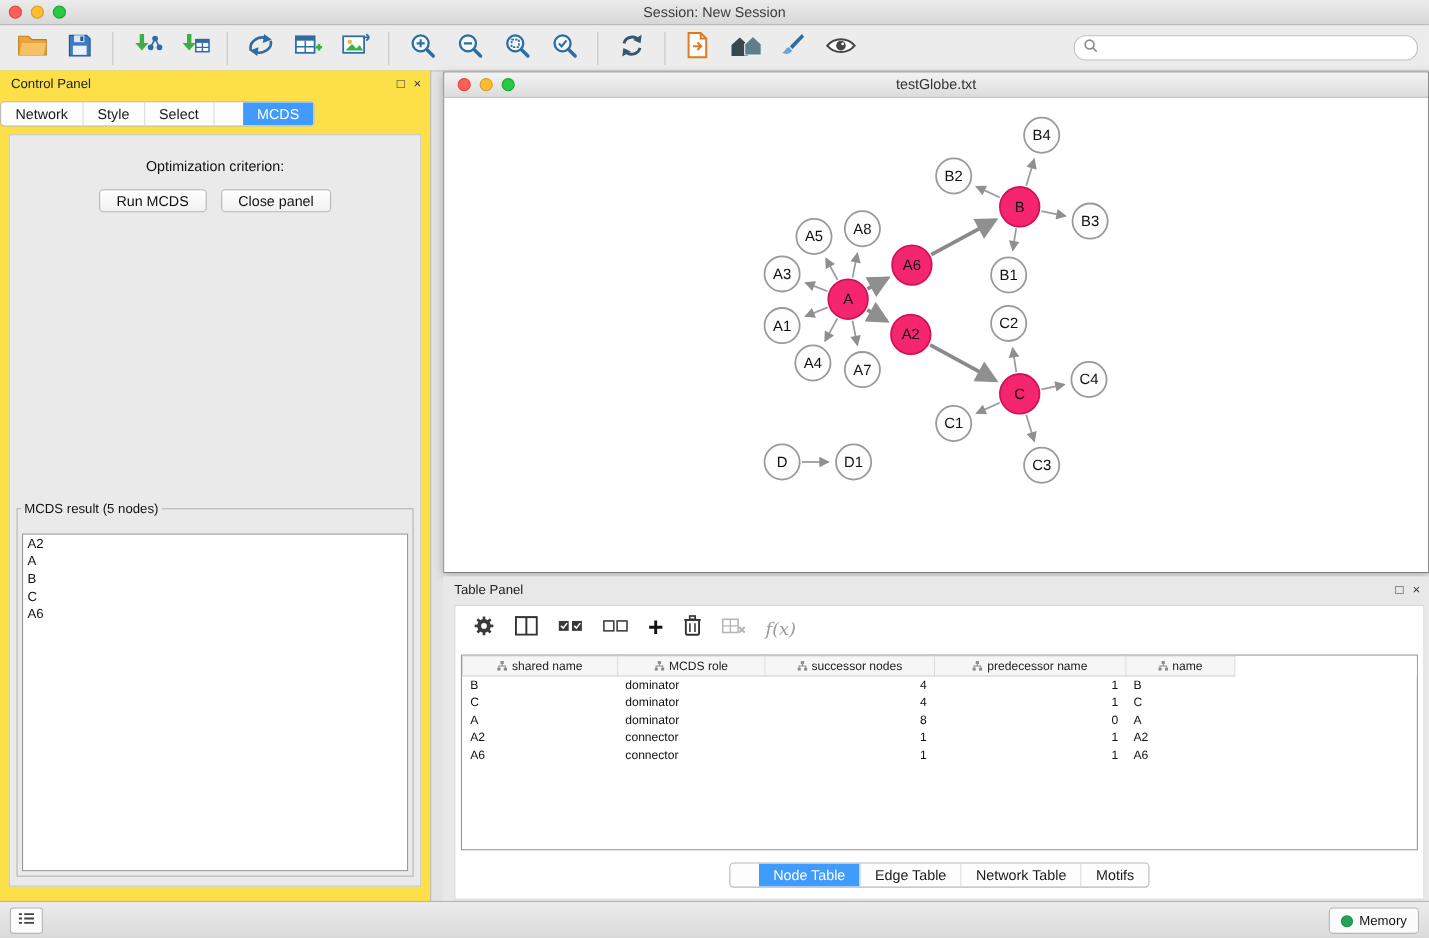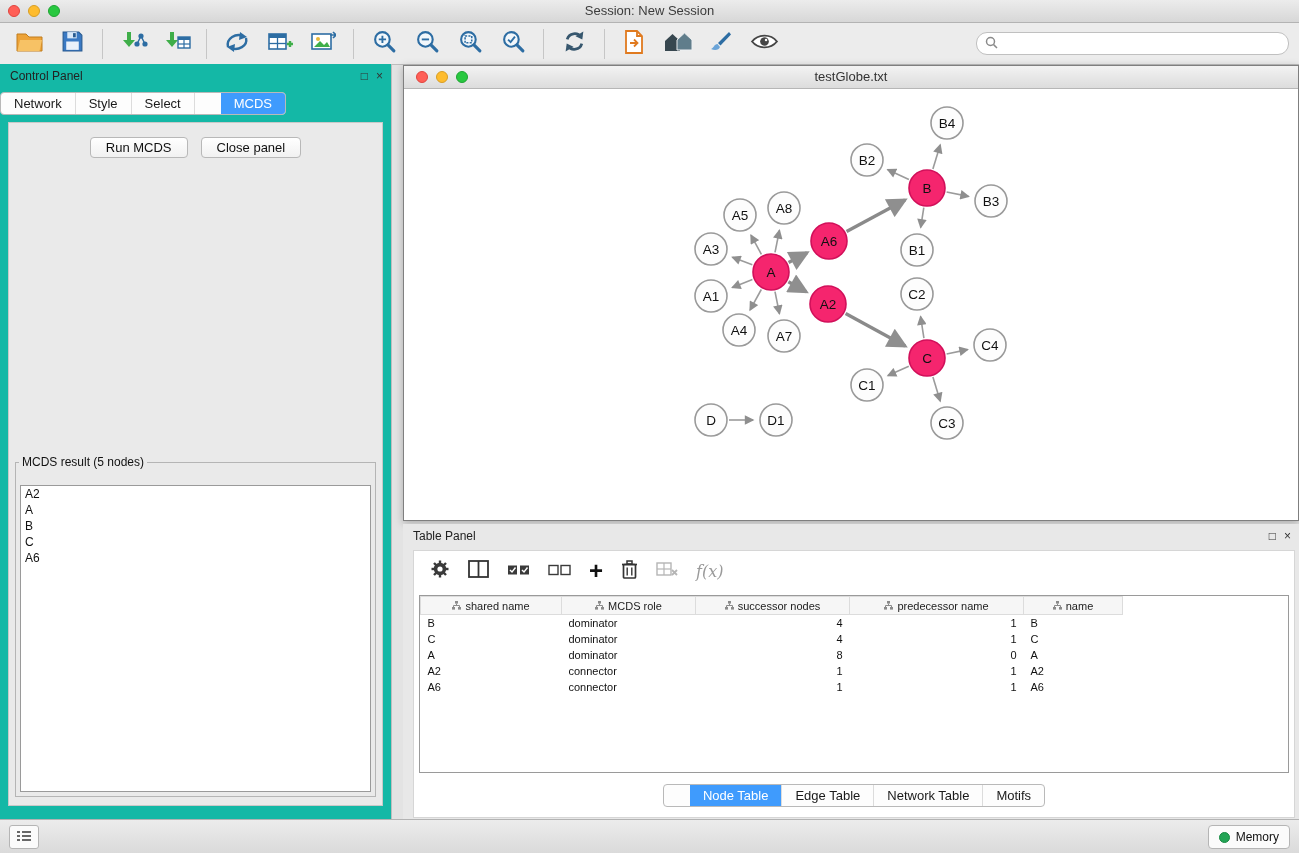--- a/index.html
+++ b/index.html
@@ -16,21 +16,21 @@
     text-align:center;font-size:13px;color:#3c3c3c;}
   
   .toolbar{position:absolute;top:23px;left:0;right:0;height:41px;background:#ececec;
     border-bottom:1px solid #bdbdbd;display:flex;align-items:center;padding:0 10px;gap:5px;}
   .tool{width:38px;height:34px;display:flex;align-items:center;justify-content:center;border-radius:4px;}
   .sep{width:1px;height:30px;background:#c6c6c6;margin:0 6px;}
   .searchbox{margin-left:auto;width:295px;height:21px;background:#fff;border:1px solid #c0c0c0;
     border-radius:11px;display:flex;align-items:center;padding:0 8px;gap:5px;}
   .searchbox input{border:none;outline:none;flex:1;font-size:12px;font-family:"Liberation Sans",sans-serif;background:transparent;}
   
-  .control-panel{position:absolute;left:0;top:64px;width:392px;height:756px;background:#14b8a6;
+  .control-panel{position:absolute;left:0;top:64px;width:392px;height:756px;background:#fde047;
     border-right:1px solid #bdbdbd;box-sizing:border-box;}
   .panel-header{height:24px;line-height:24px;padding:0 10px;font-size:12px;color:#222;position:relative;}
   .panel-header .hdr-icons{position:absolute;right:8px;top:0;font-size:12px;color:#333;display:flex;gap:8px;}
   .hdr-ic{cursor:default;}
   .cp-tabs-wrap{margin-top:4px;}
   .tabgroup{display:inline-flex;border:1px solid #b9b9b9;border-radius:4px;background:#fdfdfd;overflow:hidden;}
   .tabgroup .tab{padding:3px 13px;font-size:13px;color:#1a1a1a;border-right:1px solid #dcdcdc;}
   .tabgroup .tab:last-child{border-right:none;}
   .tabgroup .tab.active{background:#3f9bfd;color:#fff;margin-left:26px;}
   .cp-content{position:absolute;left:8px;right:8px;top:58px;bottom:14px;border:1px solid #c9c9c9;background:#eaeaea;}
@@ -277,20 +277,21 @@
   </div>
   <div class="cp-tabs-wrap">
     <div class="tabgroup">
         <div class="tab">Network</div>
         <div class="tab">Style</div>
         <div class="tab">Select</div>
         <div class="tab active">MCDS</div>
       </div>
   </div>
   <div class="cp-content">
+    <div class="opt-label">Optimization criterion:</div>
     <div class="btn-row">
       <button class="btn">Run MCDS</button>
       <button class="btn">Close panel</button>
     </div>
     <fieldset class="mcds-fieldset">
       <legend>MCDS result (5 nodes)</legend>
       <div class="listbox">
           <div class="result-item">A2</div>
           <div class="result-item">A</div>
           <div class="result-item">B</div>

